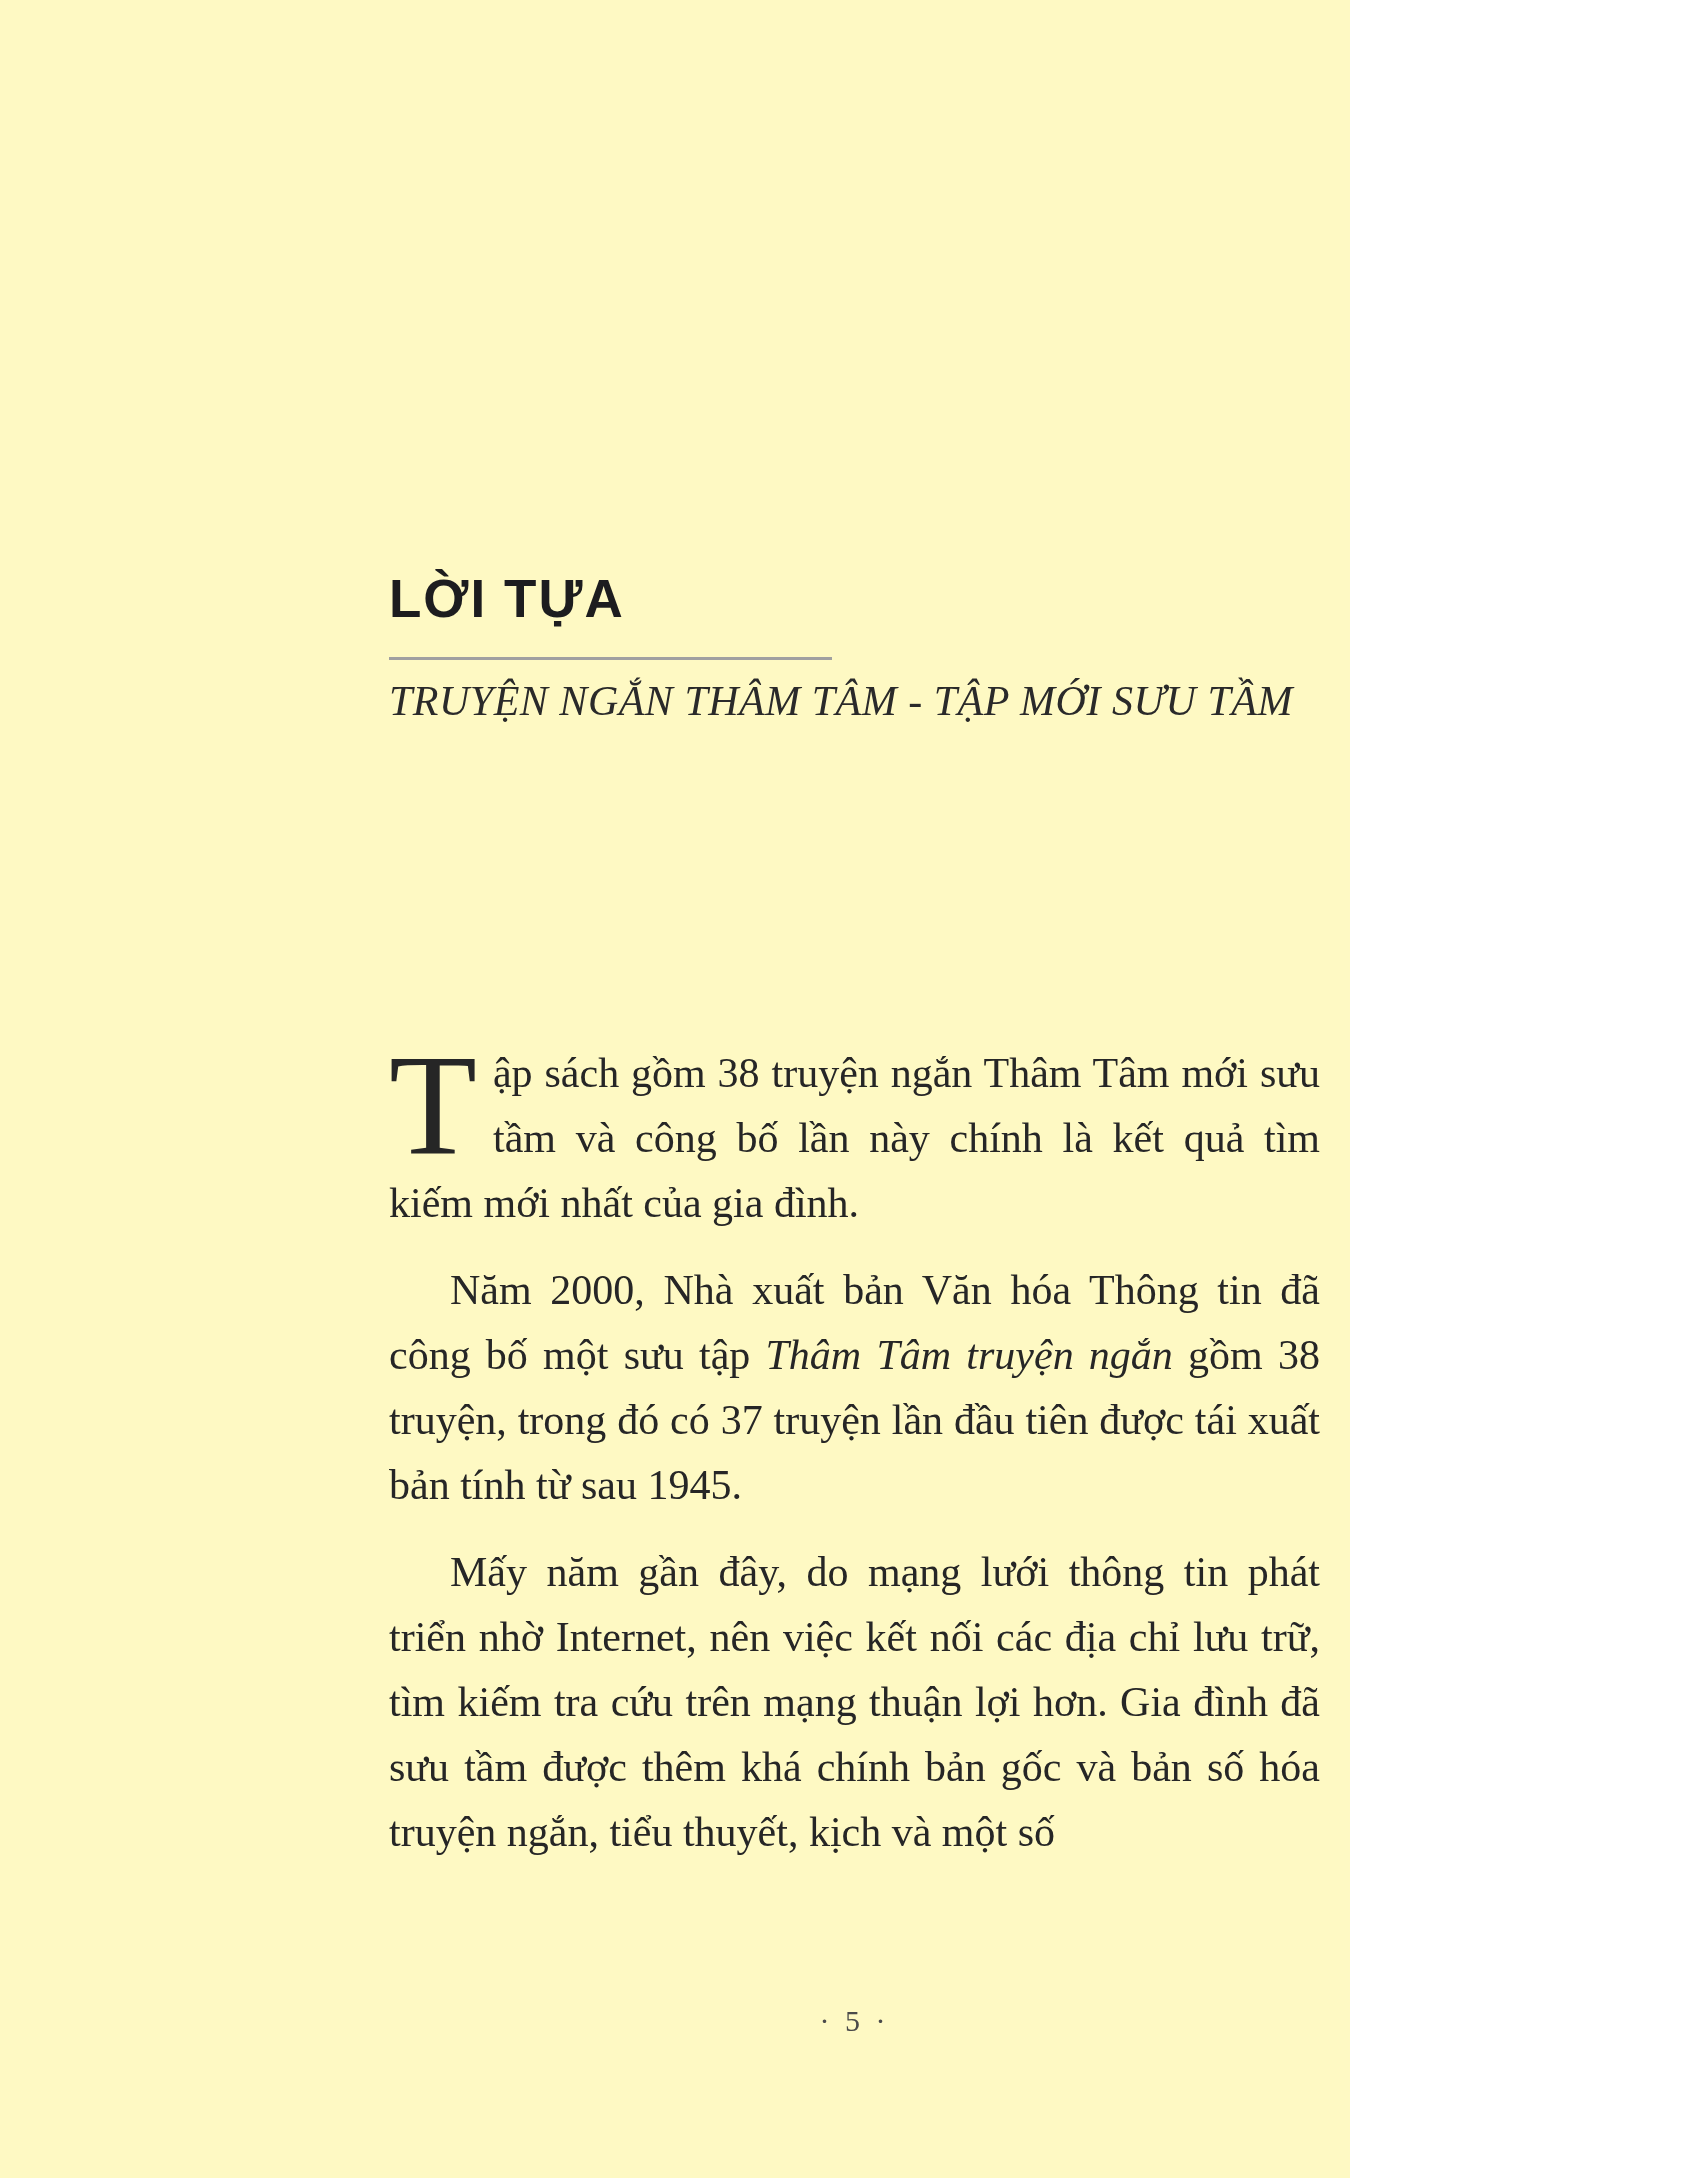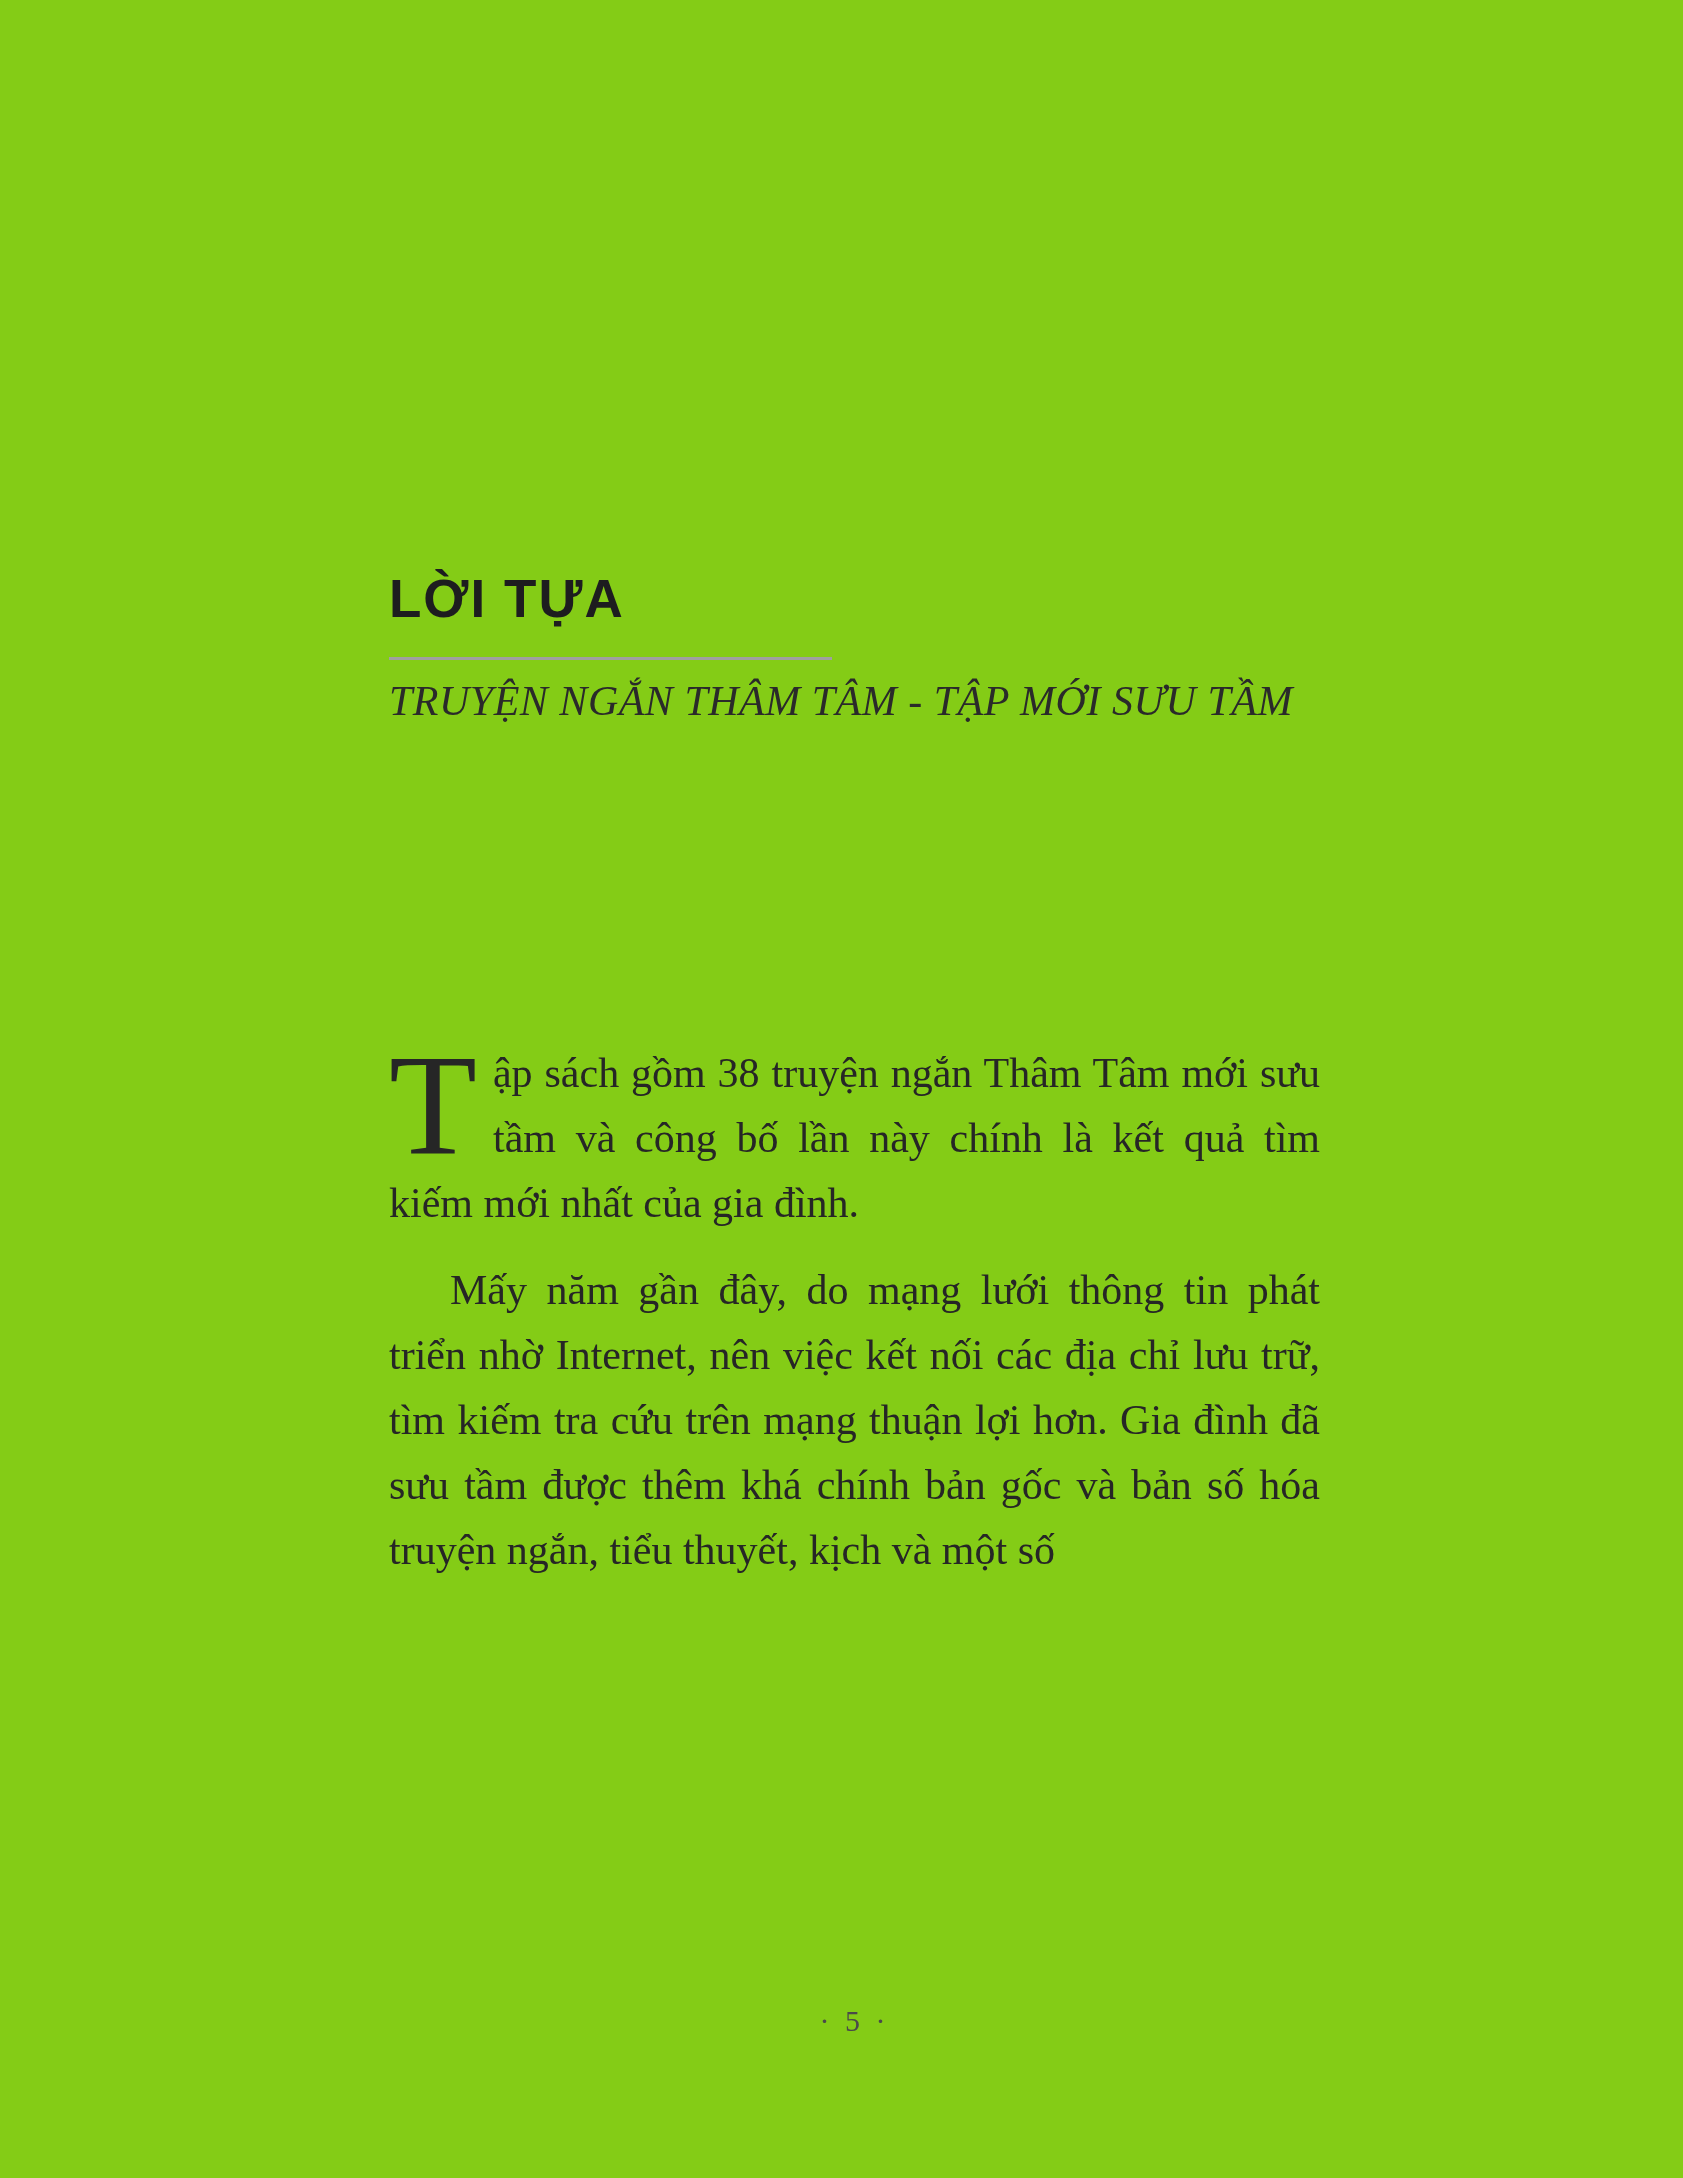--- a/index.html
+++ b/index.html
@@ -2,23 +2,23 @@
 <html><head>
 <meta charset="utf-8">
 <style>
   html, body {
     margin: 0;
     padding: 0;
     background: #ffffff;
   }
   .page {
     position: relative;
-    width: 1683px;
+    width: 1350px;
     height: 2178px;
-    background: #84cc16;
+    background: #fef9c3;
     overflow: hidden;
     font-family: "Liberation Serif", serif;
     color: #222222;
   }
   .content {
     position: absolute;
     left: 389px;
     top: 572px;
     width: 931px;
   }
@@ -93,18 +93,19 @@
 </head>
 <body>
 
 <div class="page">
   <div class="content">
     <h1 class="chapter-title">LỜI TỰA</h1>
     <div class="rule"></div>
     <h3 class="book-subtitle">TRUYỆN NGẮN THÂM TÂM - TẬP MỚI SƯU TẦM</h3>
     <div class="body-text">
       <p class="para"><span class="dropcap">T</span><span>ập sách gồm 38 truyện ngắn Thâm Tâm mới sưu tầm và công bố lần này chính là kết quả tìm kiếm mới nhất của gia đình.</span></p>
+      <p class="para indent"><span>Năm 2000, Nhà xuất bản Văn hóa Thông tin đã công bố một sưu tập </span><span class="italic">Thâm Tâm truyện ngắn</span><span> gồm 38 truyện, trong đó có 37 truyện lần đầu tiên được tái xuất bản tính từ sau 1945.</span></p>
       <p class="para indent"><span>Mấy năm gần đây, do mạng lưới thông tin phát triển nhờ Internet, nên việc kết nối các địa chỉ lưu trữ, tìm kiếm tra cứu trên mạng thuận lợi hơn. Gia đình đã sưu tầm được thêm khá chính bản gốc và bản số hóa truyện ngắn, tiểu thuyết, kịch và một số</span></p>
     </div>
   </div>
   <div class="page-number">· 5 ·</div>
 </div>
 
 
 </body></html>

